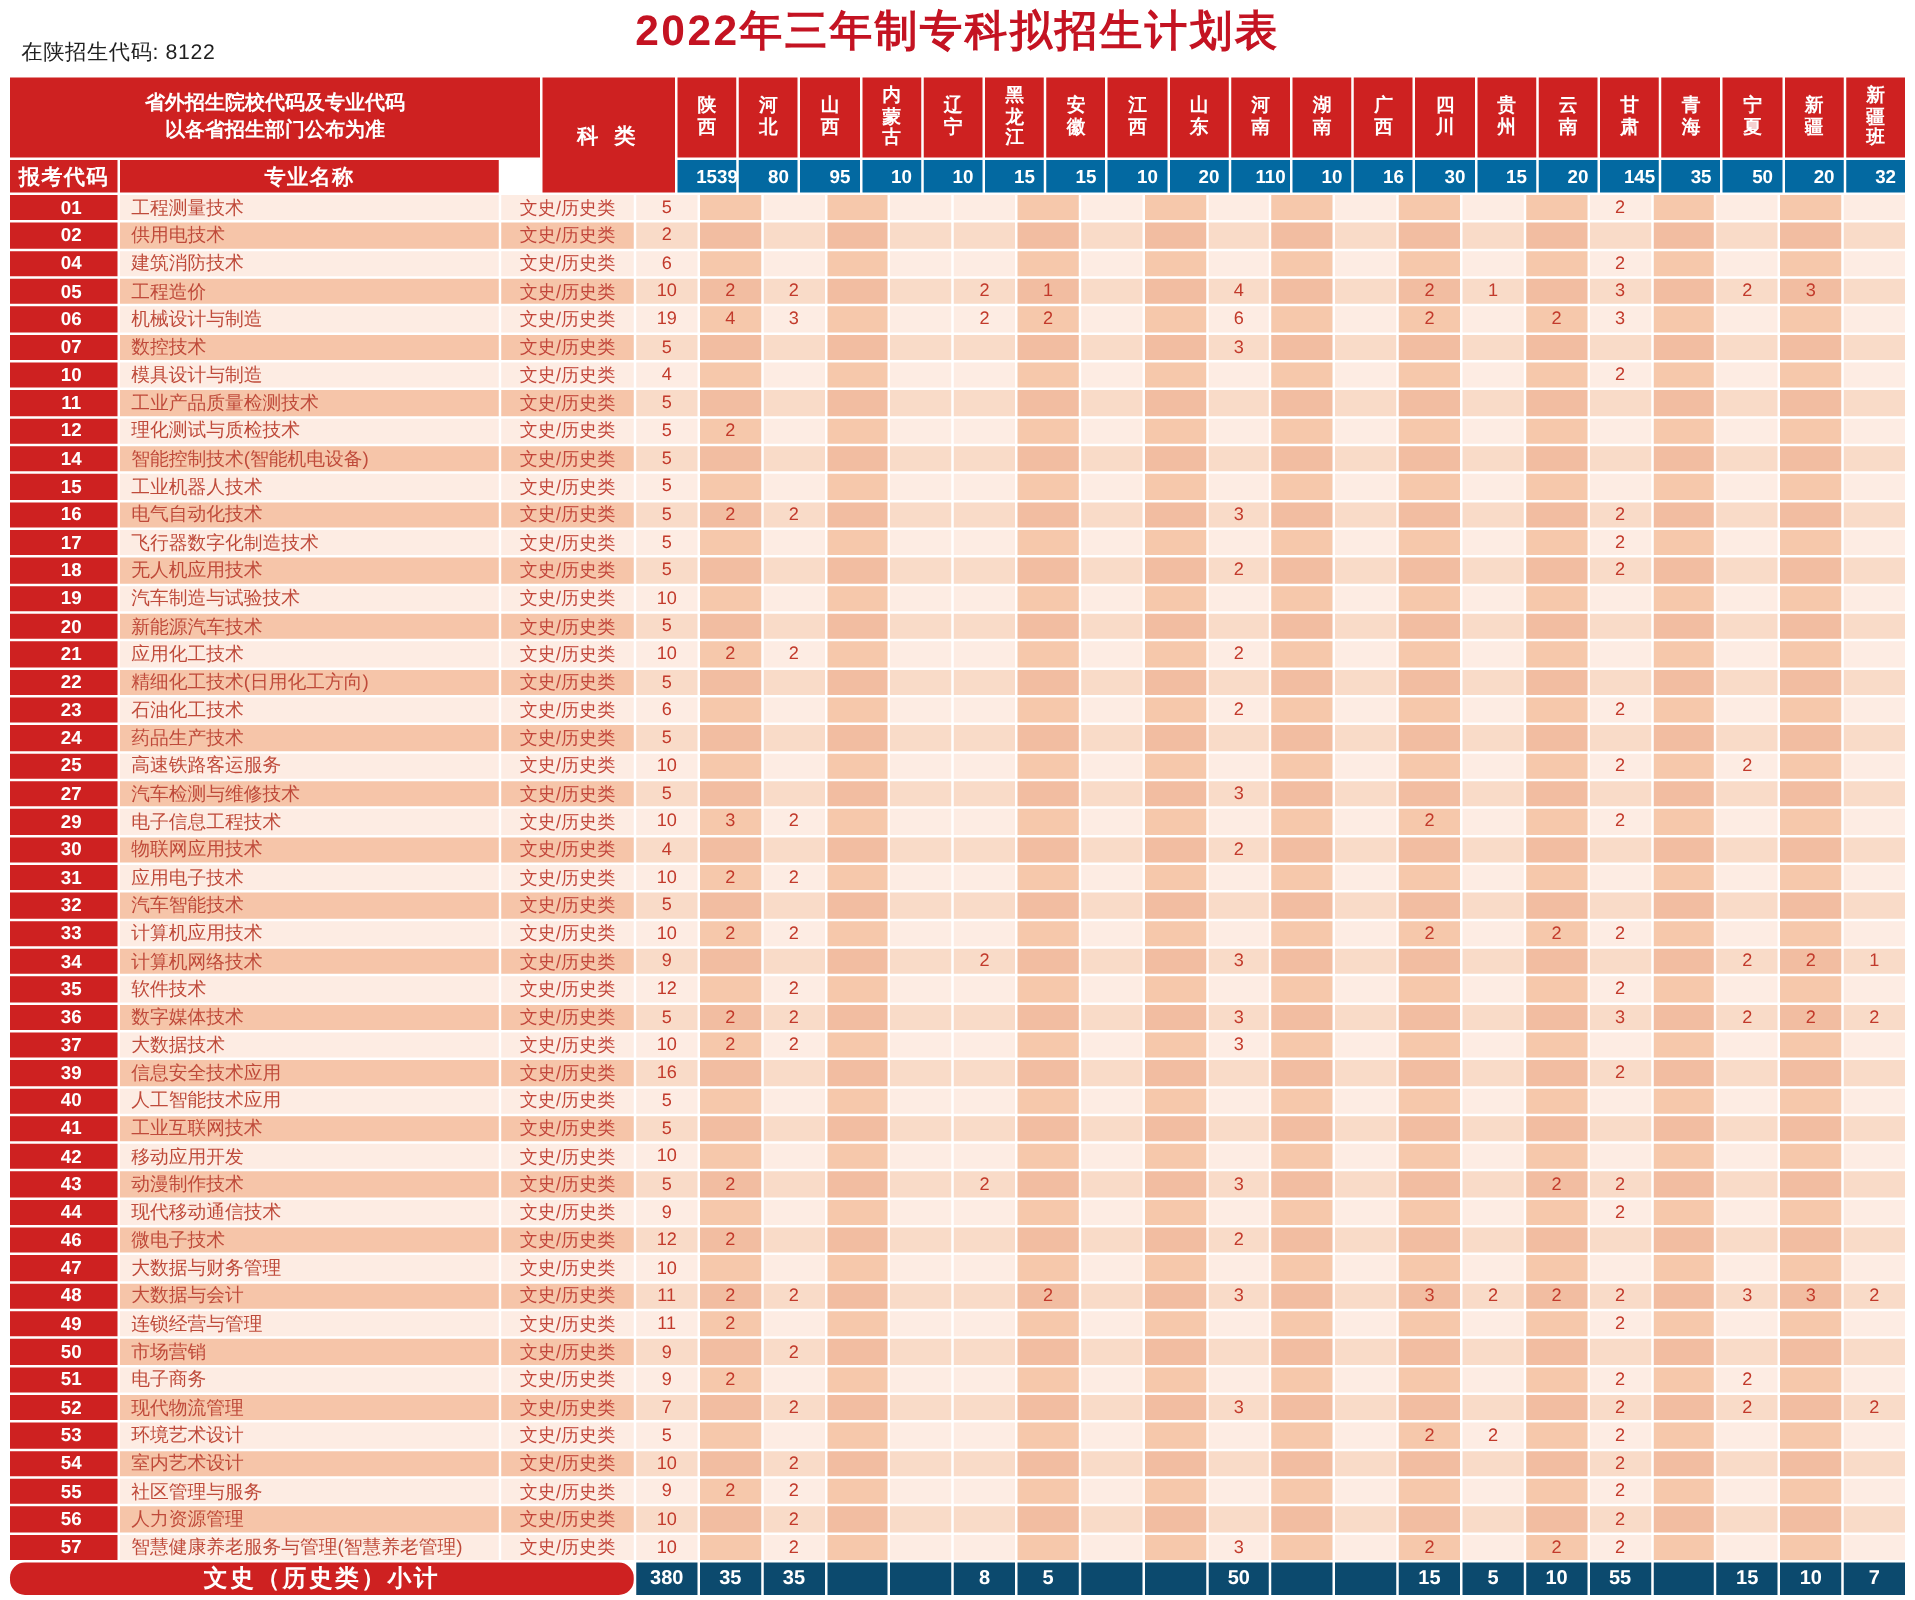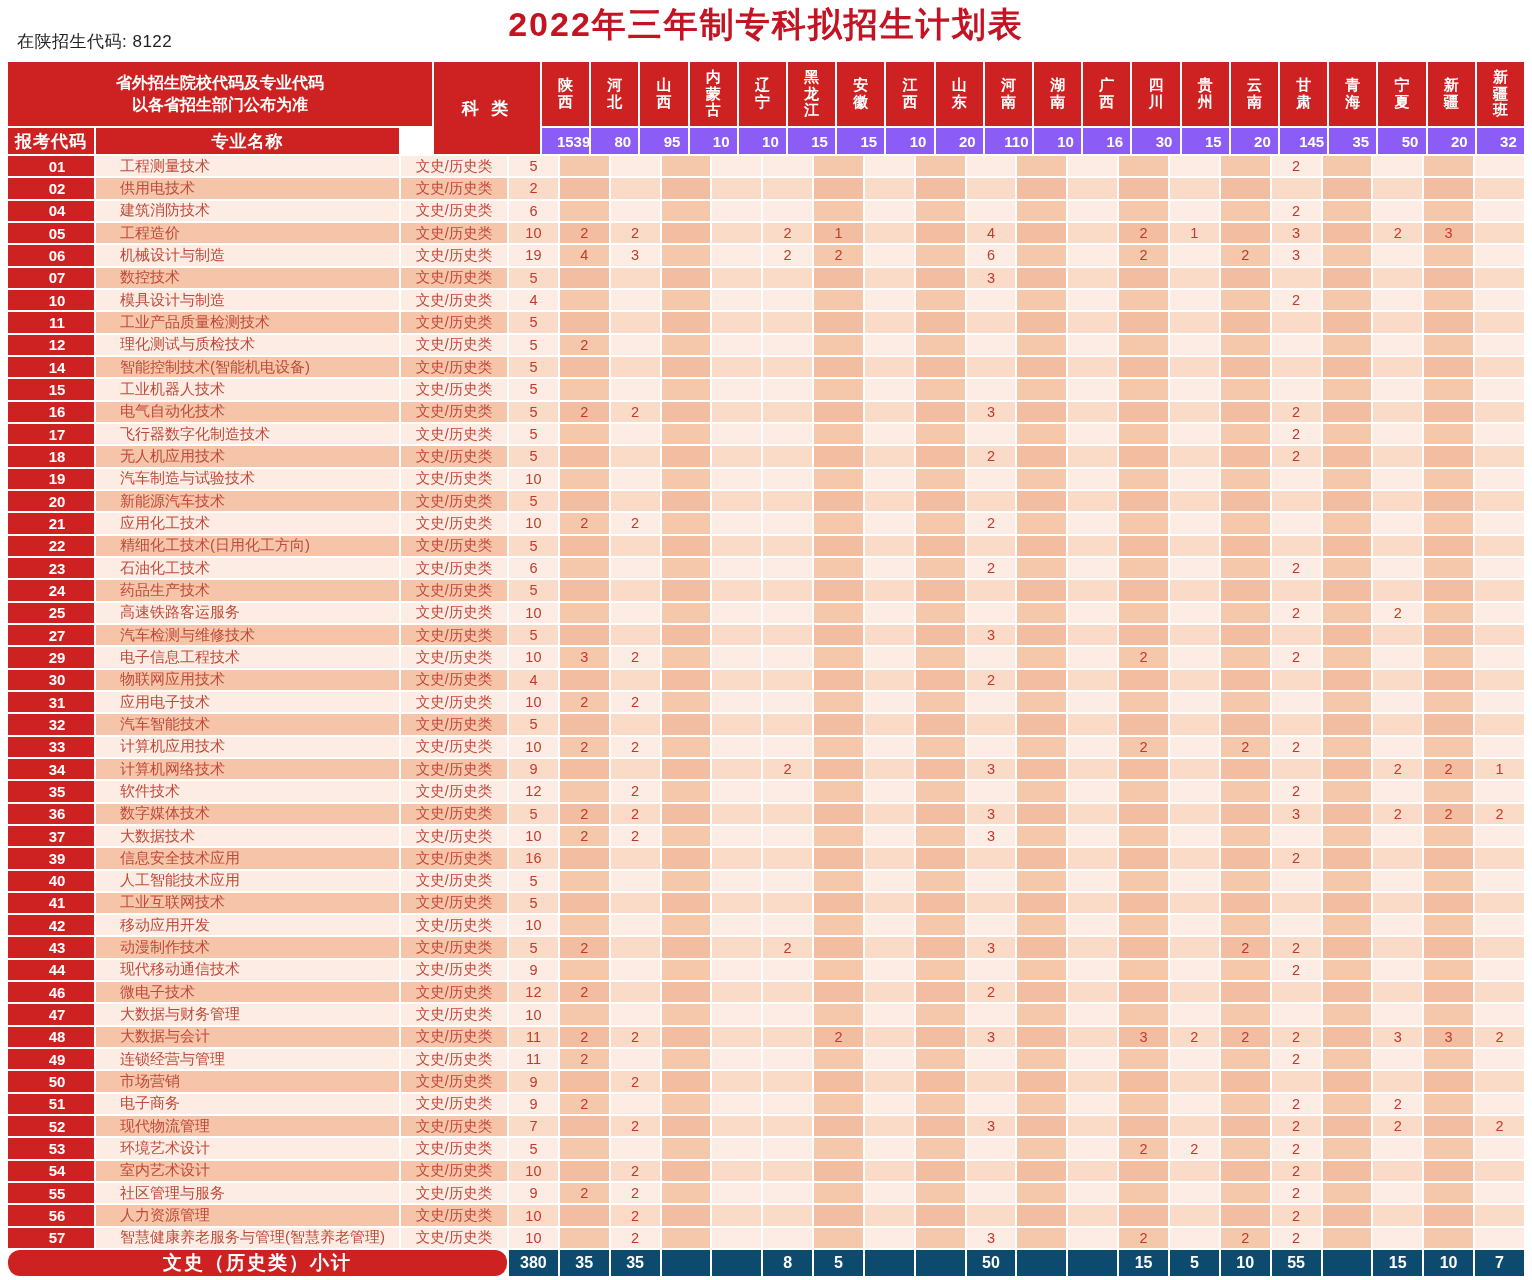--- a/index.html
+++ b/index.html
@@ -23,28 +23,28 @@
   .h-left { width:424px; flex:none; display:flex; flex-direction:column; gap:2px; }
   .h-note { height:64px; background:#ce2121; color:#fff; font-weight:700; font-size:16px;
             display:flex; flex-direction:column; align-items:center; justify-content:center; line-height:1.35; text-align:center; }
   .h-sub { height:26px; display:flex; gap:2px; }
   .h-cell { background:#ce2121; color:#fff; font-weight:700; display:flex; align-items:center; justify-content:center; }
   .h-code,.h-major { font-size:17px; letter-spacing:1px; }
   .h-subj { width:106px; flex:none; font-size:17px; letter-spacing:4px; }
   .pcol { flex:1 1 0; min-width:0; display:flex; flex-direction:column; gap:2px; }
   .pname { height:64px; background:#ce2121; color:#fff; font-weight:700; font-size:15px;
            display:flex; align-items:center; justify-content:center; text-align:center; line-height:1.12; white-space:pre-line; }
-  .ptotal { height:26px; background:#8b5cf6; color:#fff; font-weight:700; font-size:15px;
+  .ptotal { height:26px; background:#0369a1; color:#fff; font-weight:700; font-size:15px;
             display:flex; align-items:center; justify-content:center;padding-left:16px; }
 
   .tbody { display:flex; flex-direction:column; gap:2px; height:1092px; }
   .row { display:flex; gap:2px; flex:1 1 0; min-height:0; }
   .cell { display:flex; align-items:center; justify-content:center; overflow:hidden; }
   .cell-code { background:#ce2121; color:#fff; font-weight:700; font-size:15px;padding-left:12px; }
-  .cell-major { justify-content:flex-start; padding-left:24px; color:#bf4a3a; font-size:15px; white-space:nowrap; }
+  .cell-major { justify-content:flex-start; padding-left:9px; color:#bf4a3a; font-size:15px; white-space:nowrap; }
   .cell-subj { color:#c2463a; font-size:14.5px; white-space:nowrap; }
   .cell-val { color:#c23a2b; font-size:14.5px; font-weight:500; }
 
   
   .row.lt .bgA { background:#fdece3; }        
   .row.lt .bgB { background:#f6c8ab; }        
   .row.dk .bgA { background:#f9dbc8; }        
   .row.dk .bgB { background:#f2bda1; }        
   .row.lt .cell-major,.row.lt .cell-subj,.row.lt .cell-code-bg { background:#fdece3; }
   .row.dk .cell-major,.row.dk .cell-subj { background:#f6c5a9; }

